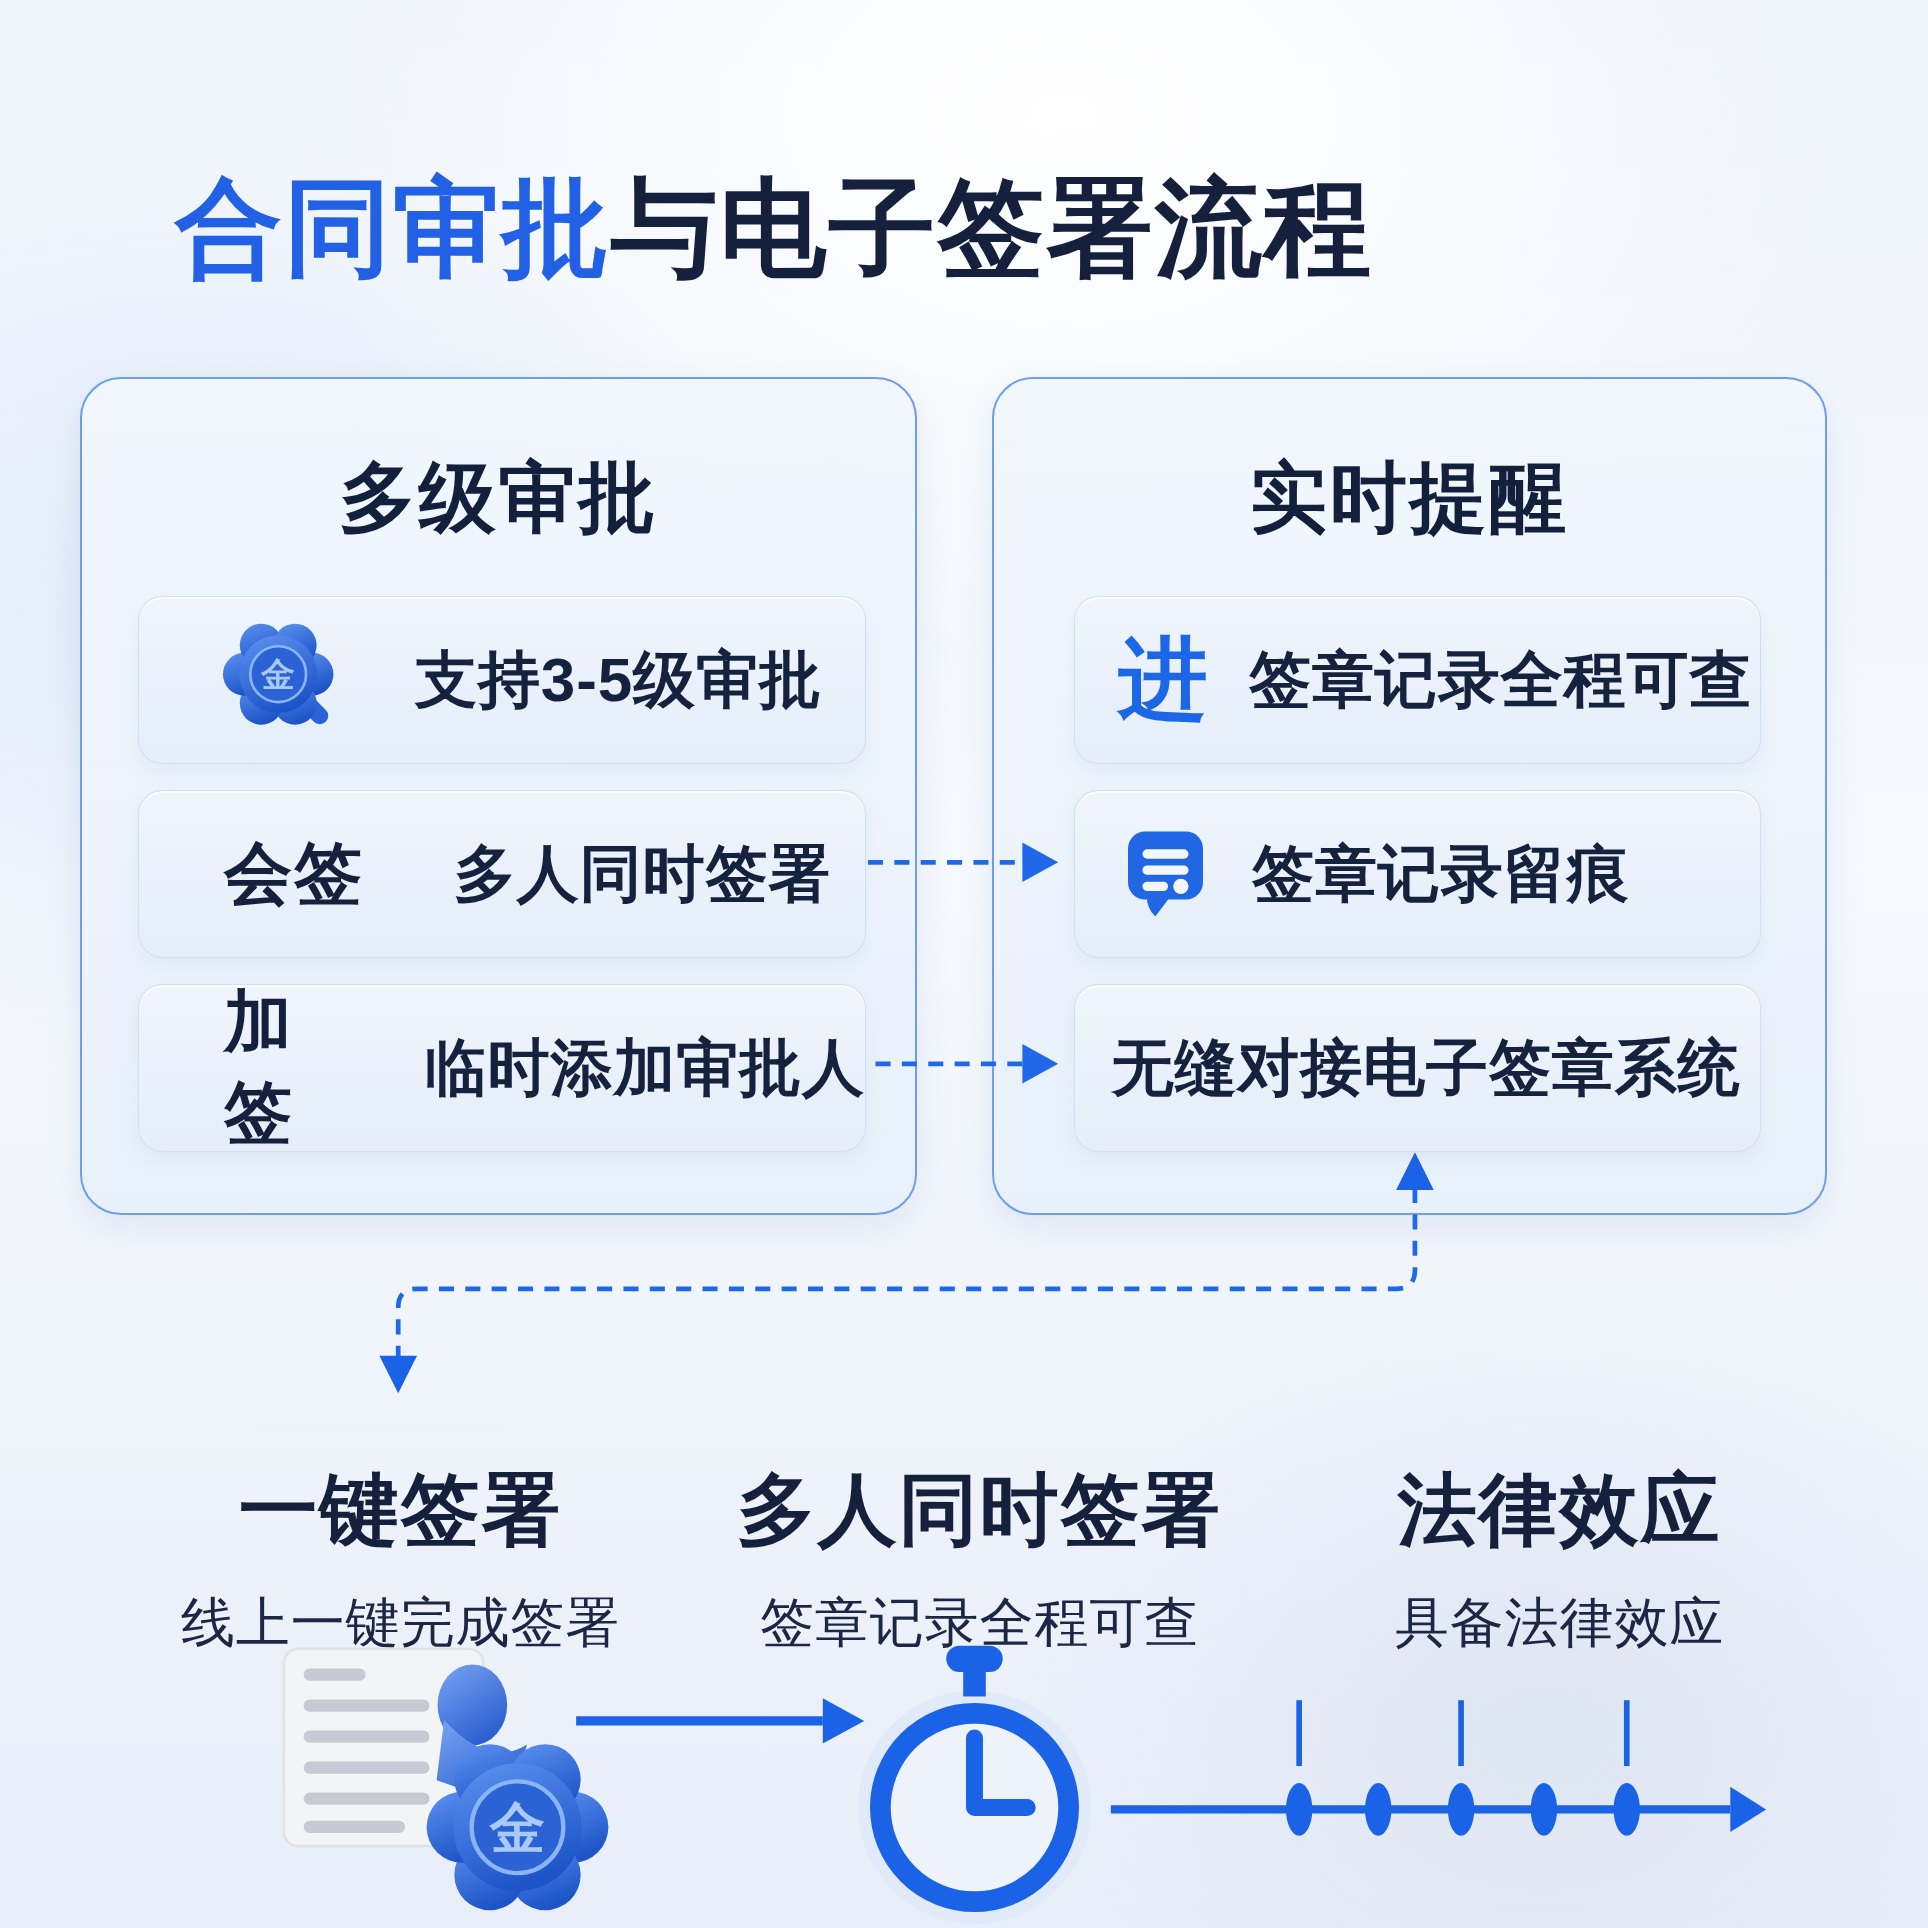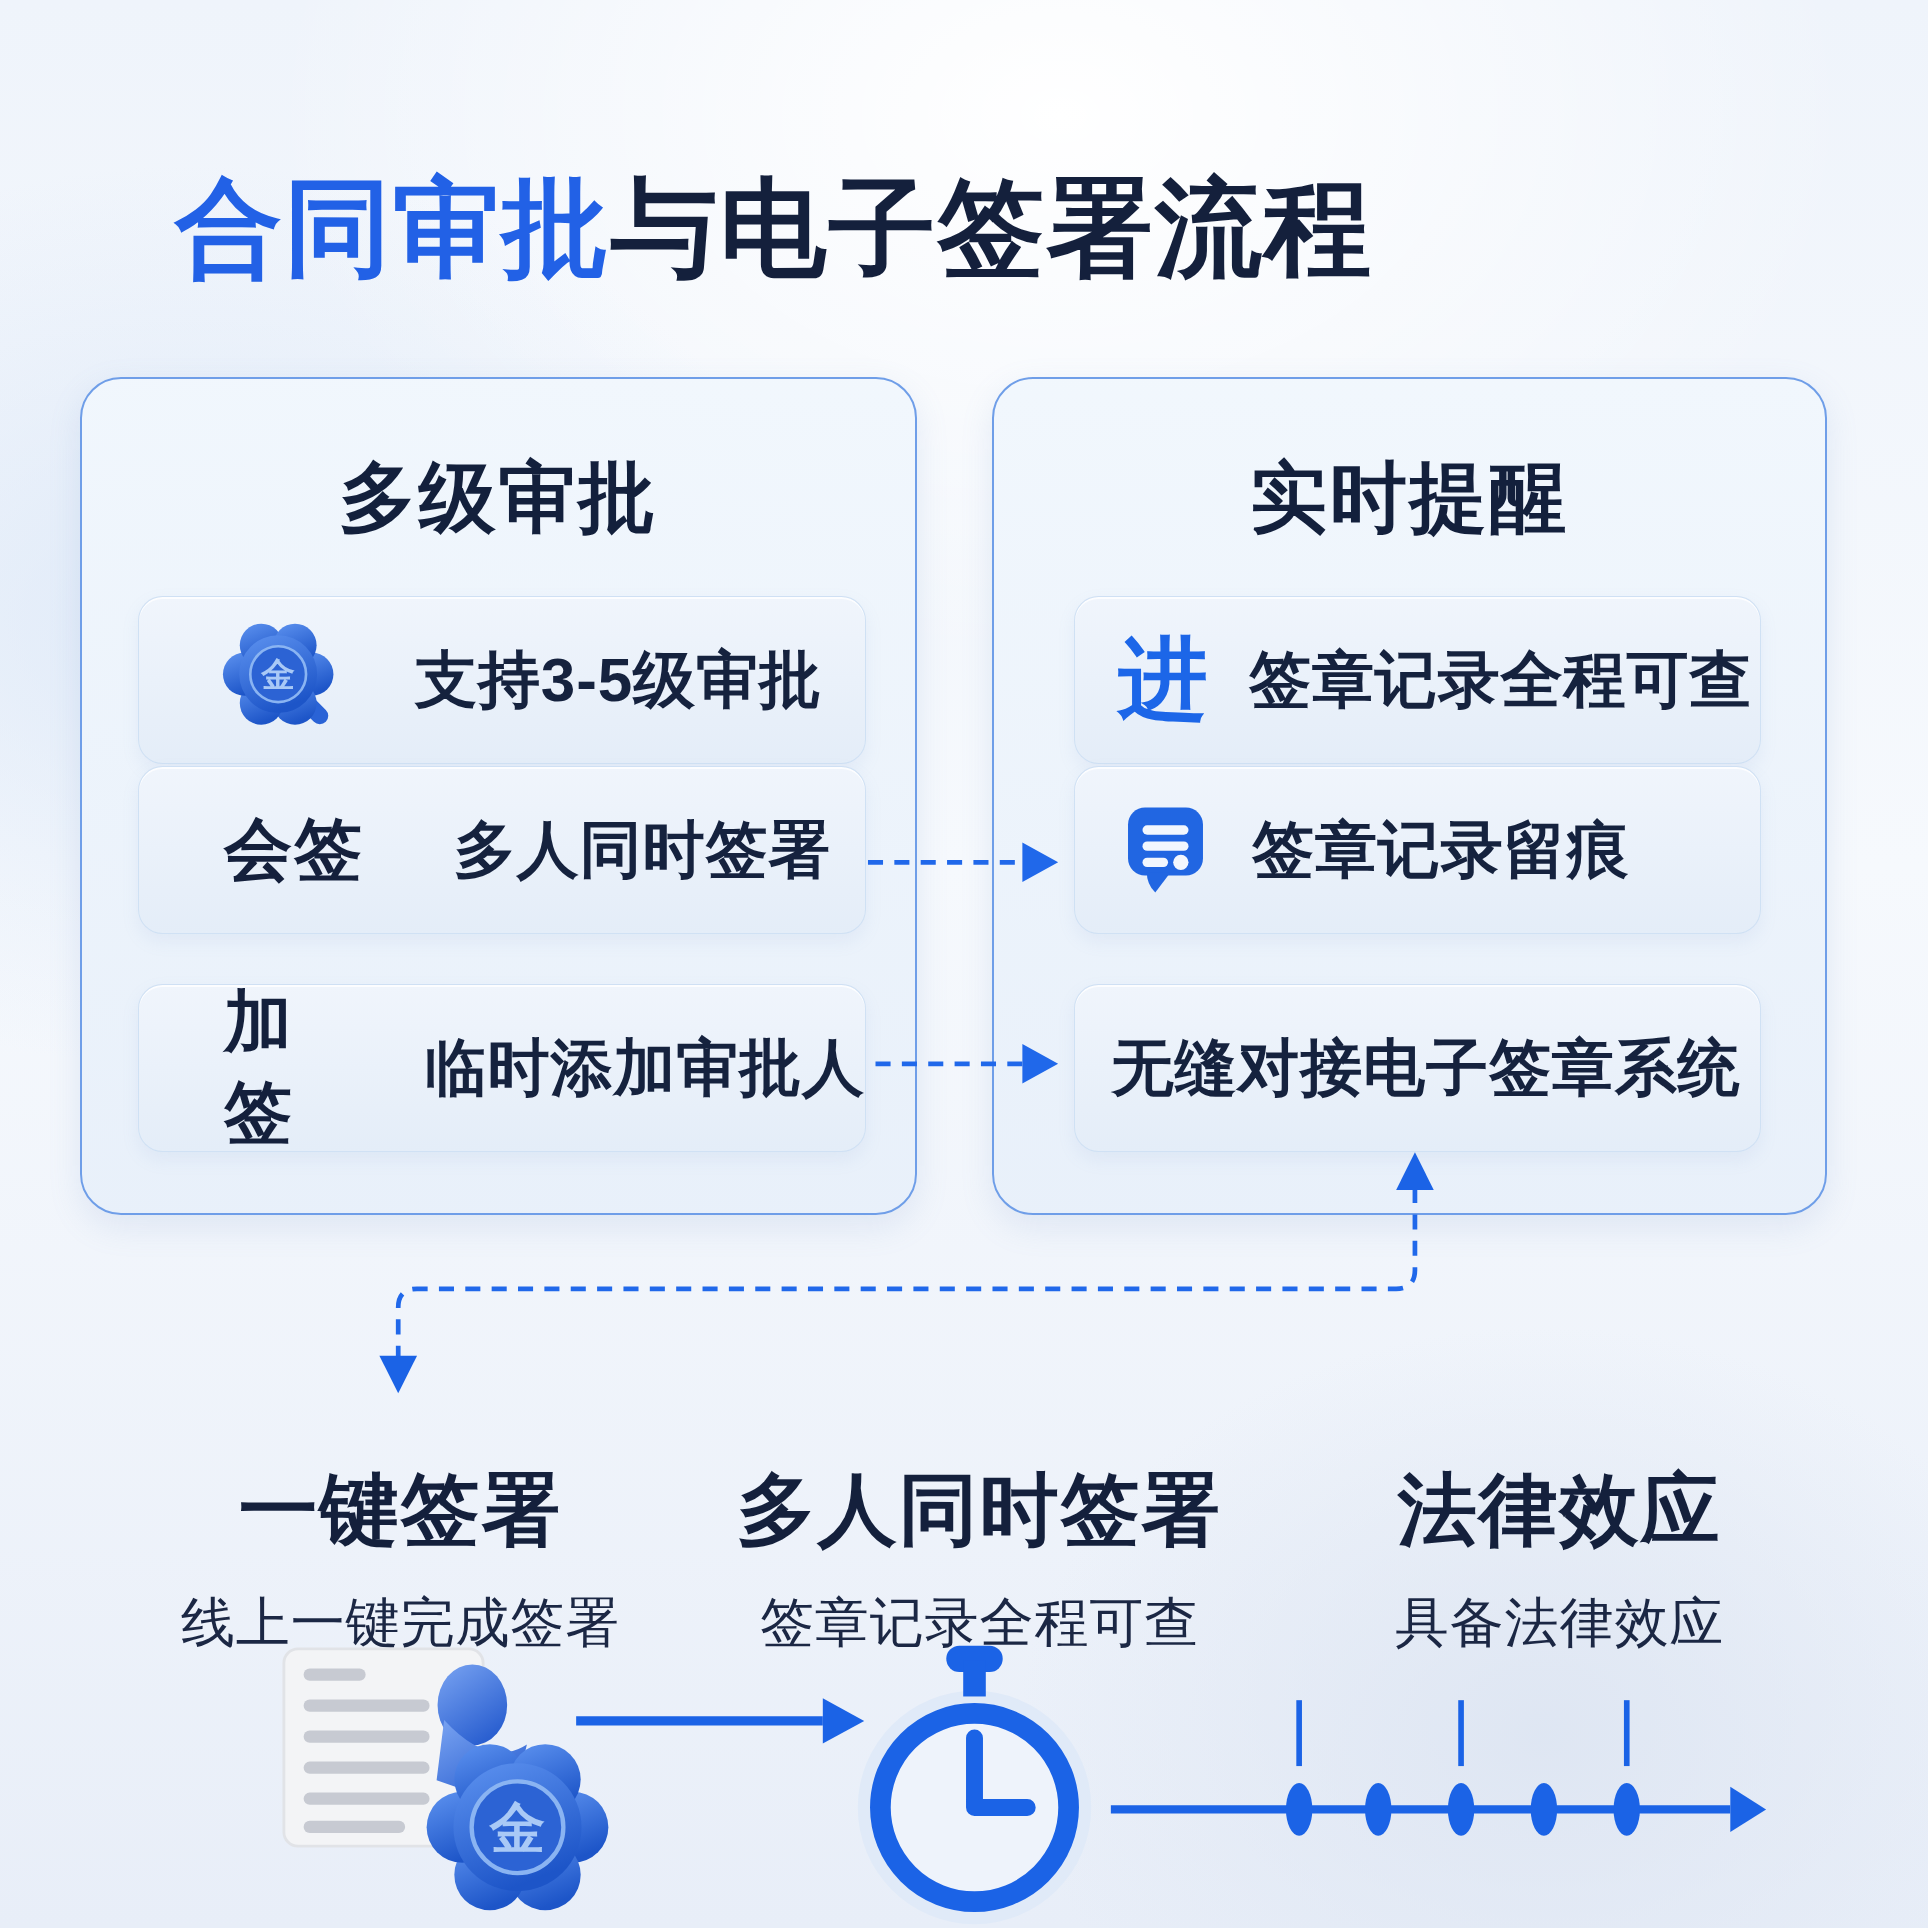--- a/index.html
+++ b/index.html
@@ -33,21 +33,21 @@
   }
   .row{
     position:absolute;height:168px;box-sizing:border-box;border-radius:24.5px;
     background:linear-gradient(180deg,#f0f5fc 0%,#e4edf8 100%);
     border:1.9px solid rgba(205,223,243,.95);
     box-shadow:0 7.5px 17px rgba(128,158,208,.10), inset 0 1.9px 0 rgba(255,255,255,.8);
     display:flex;align-items:center;
   }
   .card-left .row{left:56px;width:728px;}
   .card-right .row{left:80px;width:687px;}
-  .row-1{top:217px;} .row-2{top:387px;text-align:center;} .row-3{top:605px;padding-left:17px;}
+  .row-1{top:217px;} .row-2{top:411px;text-align:center;} .row-3{top:605px;padding-left:17px;}
   .row-text{font-size:62px;font-weight:600;color:#15223e;letter-spacing:0.9px;white-space:nowrap;}
   .row-label{font-size:68px;font-weight:800;color:#14203c;letter-spacing:1.9px;}
   .row-l1{padding-left:75px;} .row-l1 .row-text{margin-left:60px;}
   .row-l2{padding-left:85px;} .row-l2 .row-text{margin-left:90px;}
   .row-l3{padding-left:85px;} .row-l3 .row-text{margin-left:66px;}
   .row-r1{padding-left:43px;}
   .blue-char{font-size:90px;font-weight:900;color:#1c66e8;}
   .row-r1 .row-text{margin-left:41px;}
   .row-r2{padding-left:49px;} .row-r2 .row-text{margin-left:45px;}
   .row-r3{justify-content:center;}

